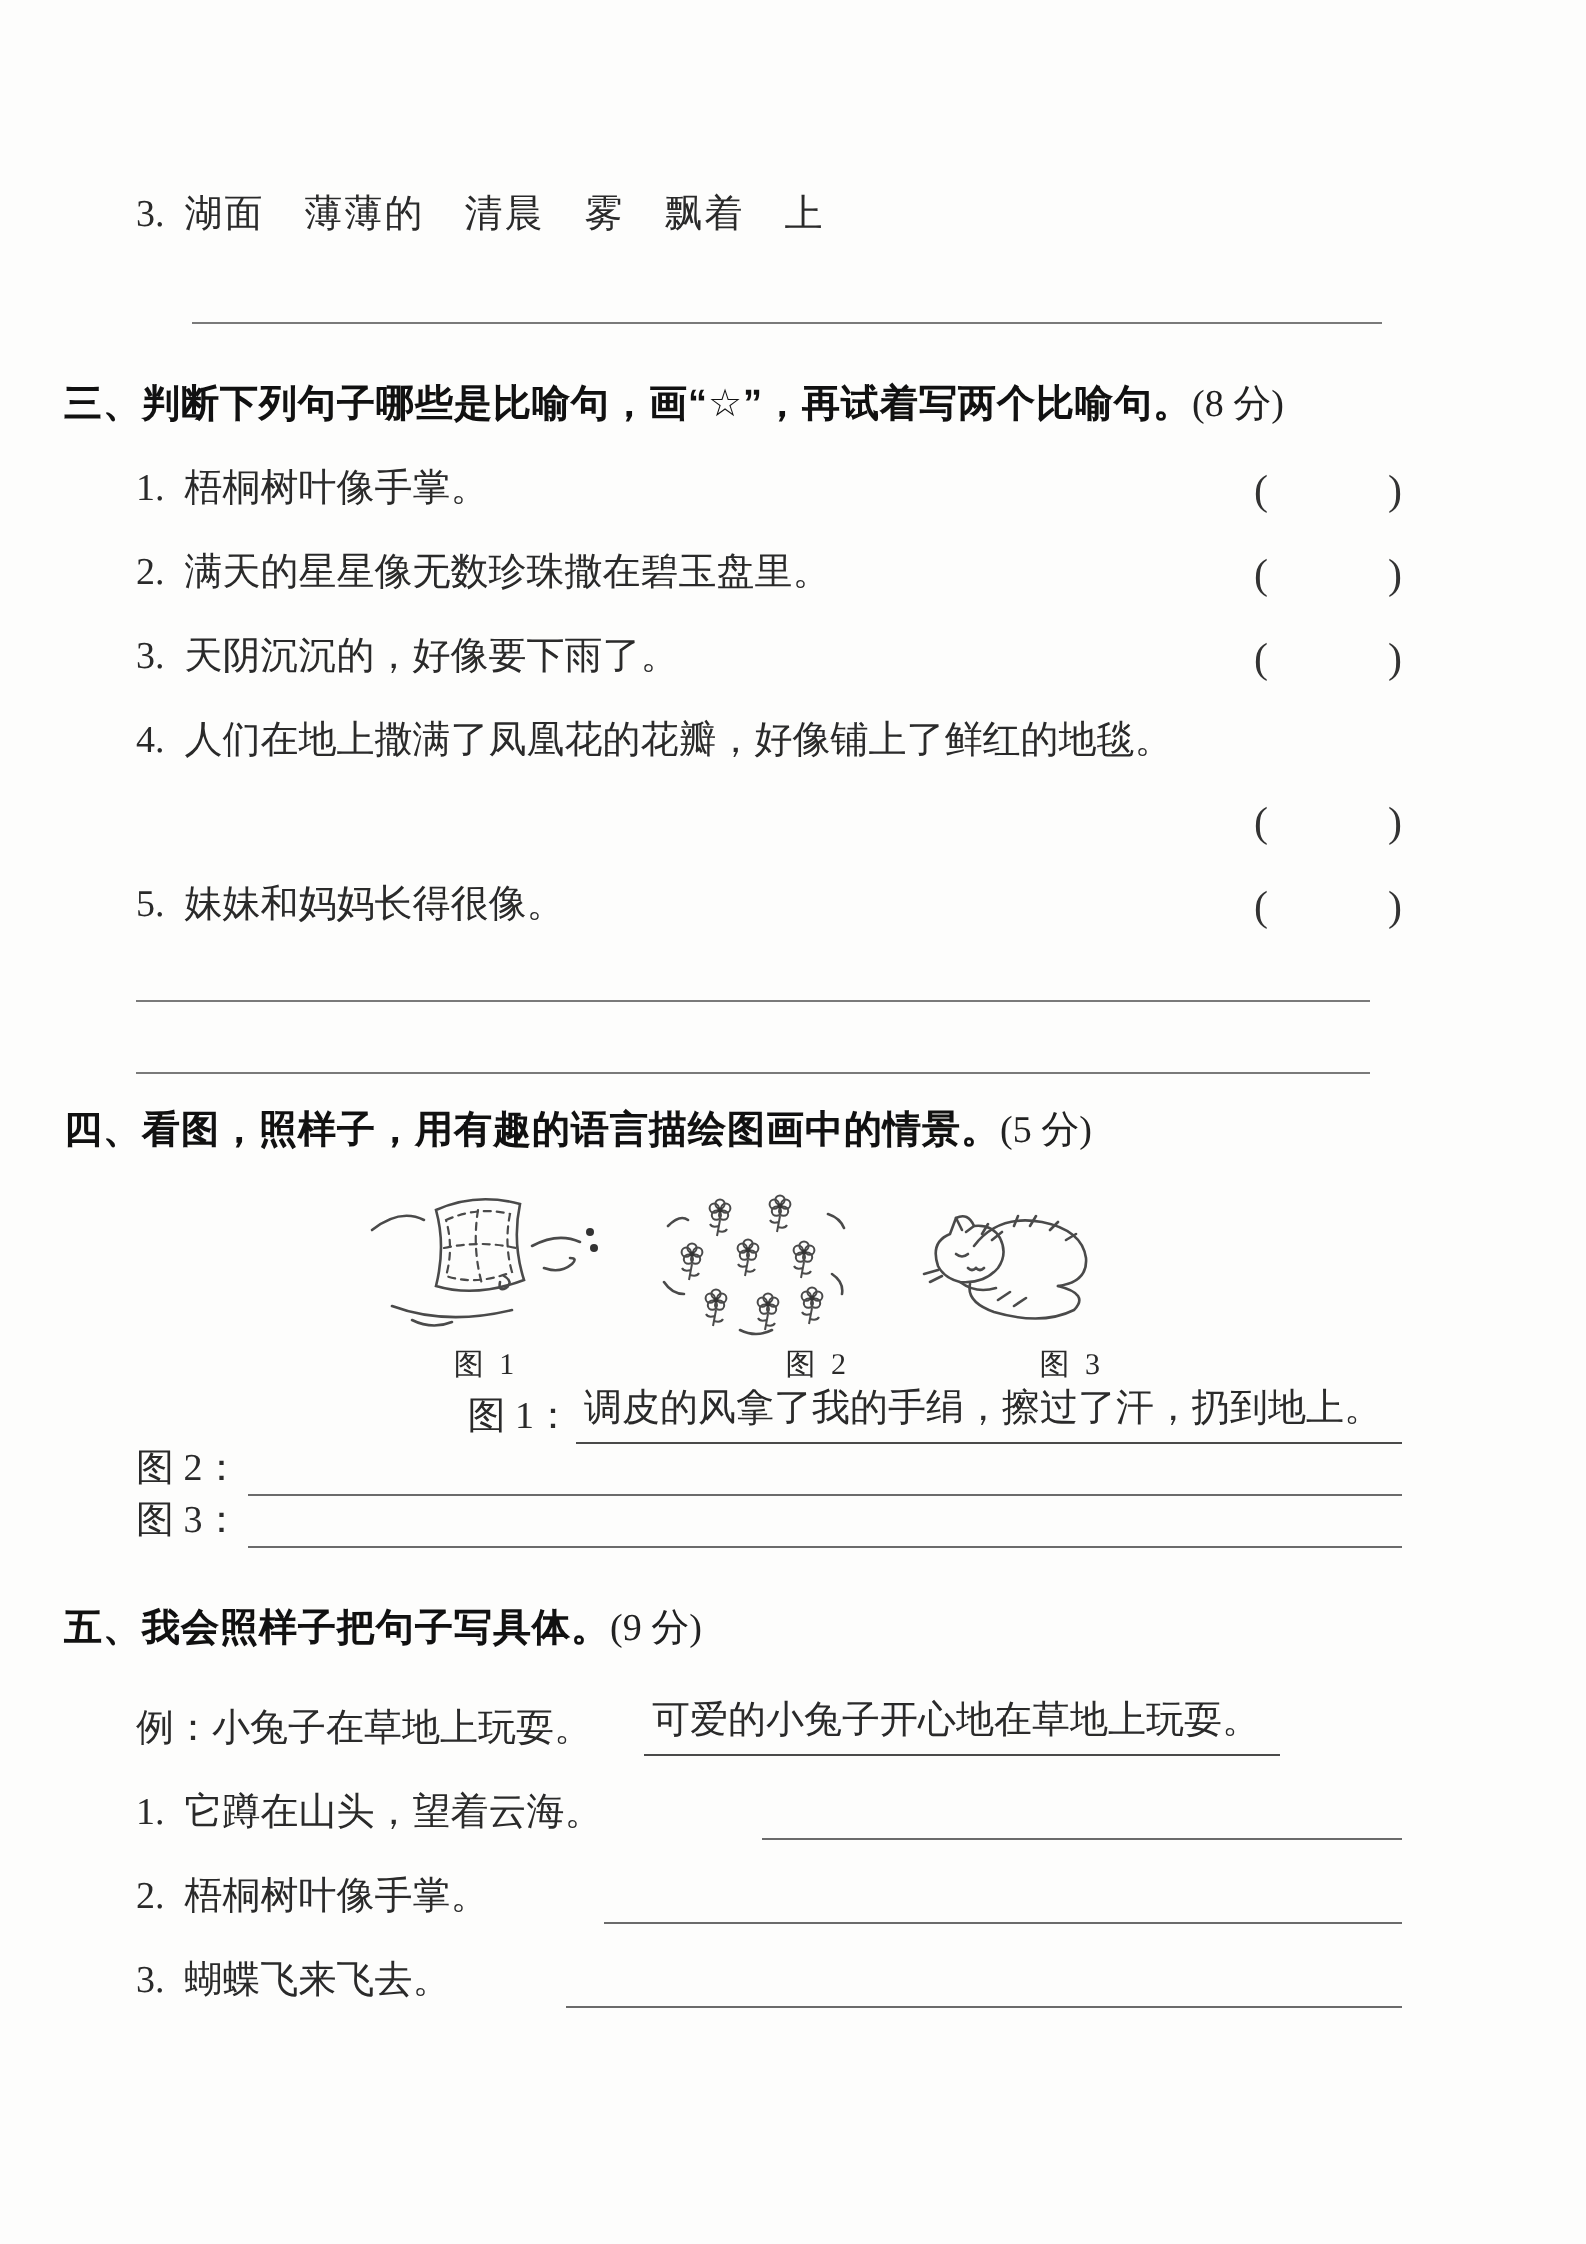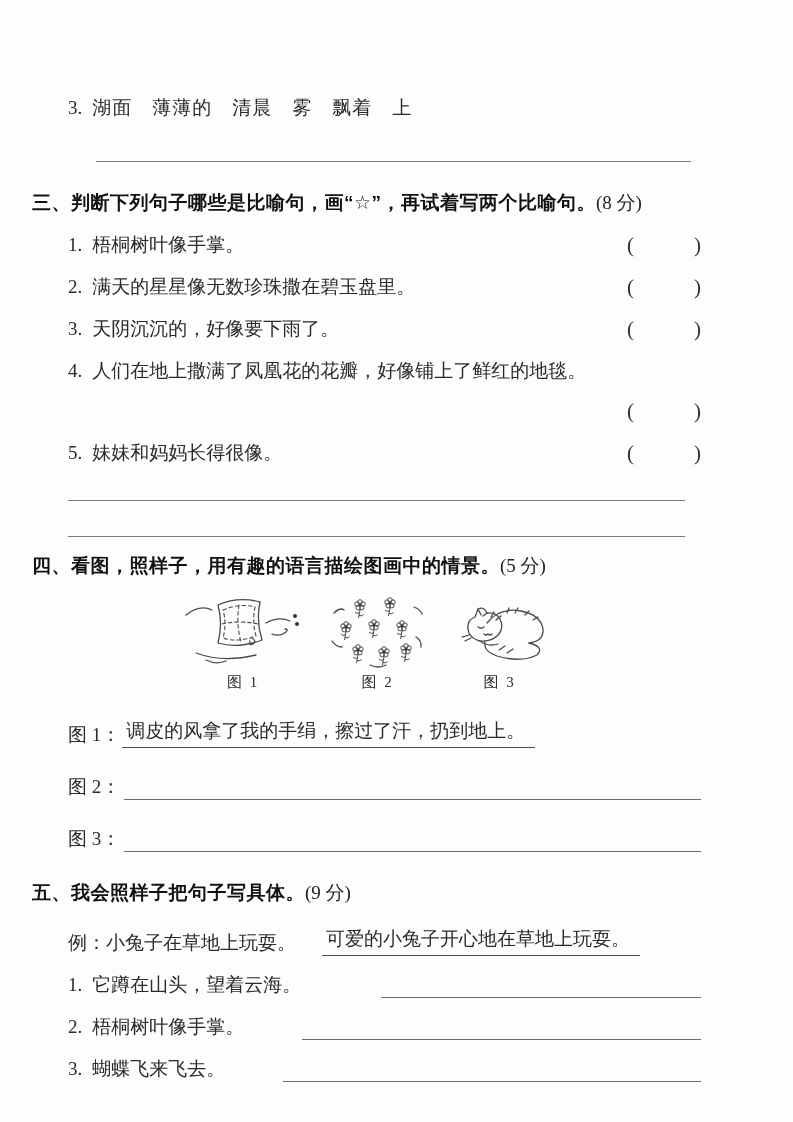--- a/index.html
+++ b/index.html
@@ -44,25 +44,25 @@
   .q-row { display:flex; justify-content:space-between; align-items:flex-end; margin-top:16px; }
   .q-row .q-text { flex:1; }
   .parens {
     width:74px; display:flex; justify-content:space-between;
     font-size:21px; color:#333; flex:none; margin-left:12px;
   }
   .parens-only { justify-content:flex-end; margin-top:14px; }
 
   .figures { display:flex; align-items:flex-end; margin:14px 0 0 110px;font-family:Liberation Serif, serif; }
   .figure { display:flex; flex-direction:column; align-items:center; }
-  .figure + .figure { margin-left:22px; }
+  .figure + .figure { margin-left:22px;align-items:flex-end; }
   .fig-label { font-size:15px; color:#2a2a2a; margin-top:2px; letter-spacing:2px; }
   .fig-art svg { display:block; }
 
-  .ans-row { display:flex; align-items:flex-end; margin-top:26px; }
+  .ans-row { display:flex; align-items:flex-end; margin-top:0;justify-content:flex-end; }
   .ans-row:first-of-type { margin-top:16px; }
   .ans-label { flex:none; }
   .written {
     border-bottom:1.5px solid #4a4a4a; padding:0 10px 3px 4px; margin-left:2px;
   }
   .fill-line {
     flex:1; border-bottom:1.5px solid #6b6b6b; height:22px; margin-left:4px;
   }
   .s5-example { margin-top:20px; display:flex; align-items:flex-end; }
   .s5-example .written { margin-left:26px; }

